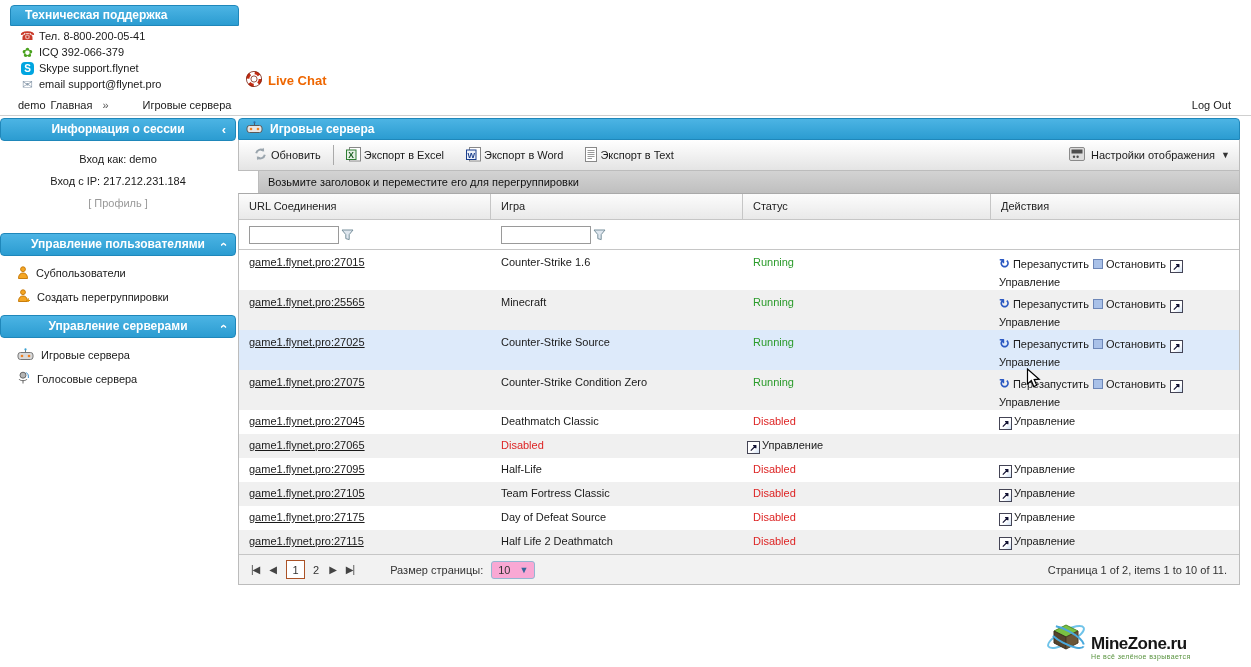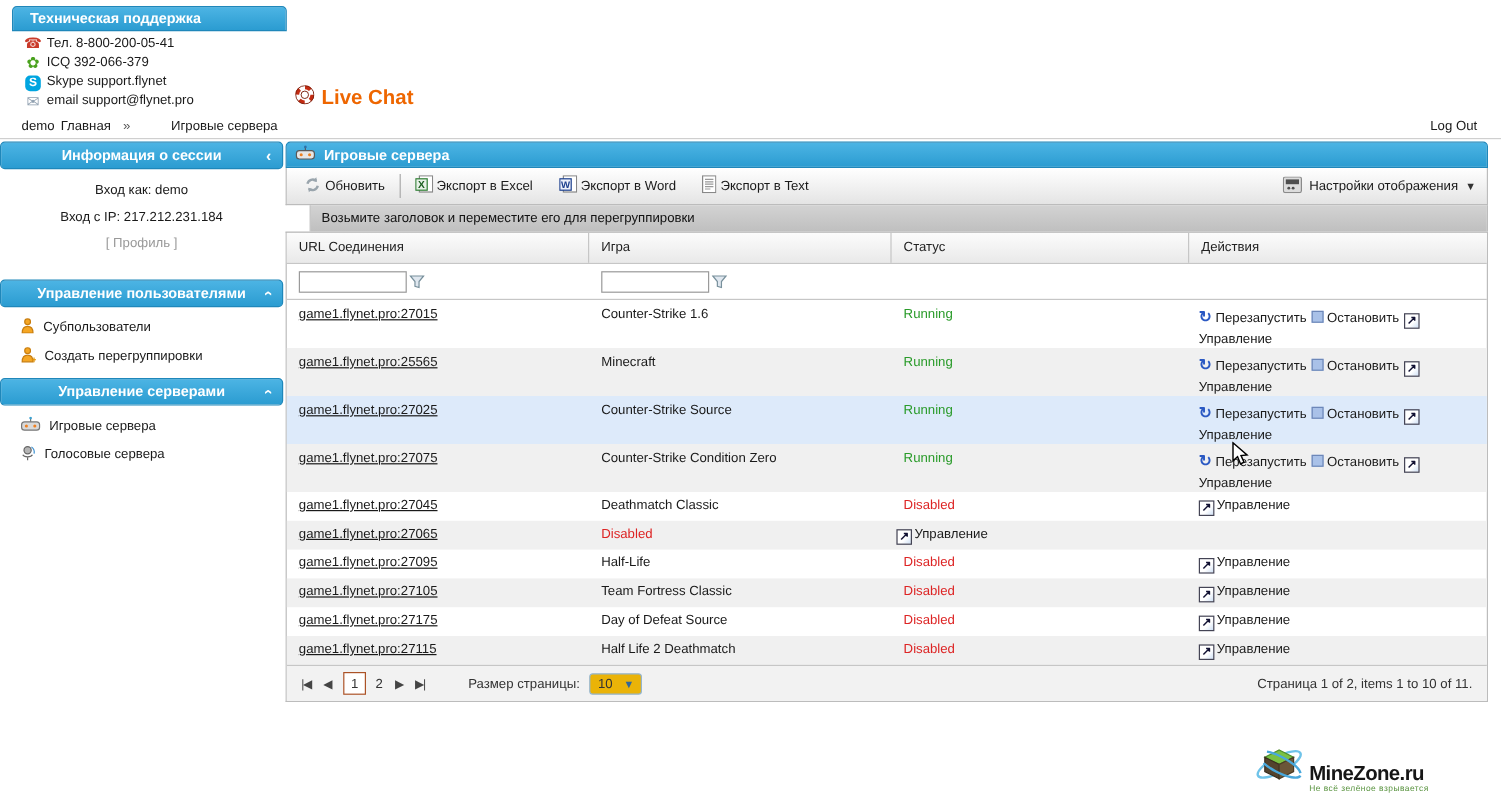--- a/index.html
+++ b/index.html
@@ -13,21 +13,21 @@
     color:#fff; font-weight:bold; font-size:12px; line-height:19px; padding-left:14px; }
   .contact-list { position:absolute; left:20px; top:28px; }
   .contact-line { height:16px; display:flex; align-items:center; gap:4px; }
   .cicon { width:15px; display:inline-block; text-align:center; font-size:12px; }
   .phone { color:#c93a2a; }
   .icq { color:#4aa21e; font-size:13px; }
   .skypebox { display:inline-block; width:13px; height:13px; background:#00a5e0; border-radius:4px;
     color:#fff; font-weight:bold; font-size:10px; line-height:13px; text-align:center; }
   .envelope { color:#90a0b0; font-size:13px; }
   .live-chat { position:absolute; left:246px; top:71px; display:flex; align-items:center; gap:6px;
-    color:#ee6600; font-weight:bold; font-size:17px; cursor:pointer; }
+    color:#ee6600; font-weight:bold; font-size:13px; cursor:pointer; }
 
   
   .crumb-bar { position:absolute; left:0; top:96px; width:1251px; height:20px;
     border-bottom:1px solid #cfcfcf; line-height:19px; }
   .crumb-bar .inner { padding-left:18px; }
   .crumb-user { margin-right:5px; }
   .crumb-sep { margin:0 34px 0 10px; color:#555; }
   .logout { position:absolute; right:20px; top:0; cursor:pointer; }
 
   
@@ -94,21 +94,21 @@
 
   
   .pager { display:flex; align-items:center; height:30px; background:#f2f2f2; border-top:1px solid #c6c6c6;
     padding:0 12px; color:#333; }
   .pg-nav { font-size:10px; color:#444; cursor:pointer; margin-right:10px; letter-spacing:-1px; }
   .pg-current { width:19px; height:19px; border:1px solid #ab5226; background:#fff; text-align:center;
     line-height:18px; margin-right:8px; cursor:default; }
   .pg-num { margin-right:10px; cursor:pointer; }
   .pg-size-label { margin-left:26px; margin-right:8px; }
   .size-select { display:flex; align-items:center; gap:9px; border:1px solid #94b6d2; border-radius:3px;
-    background:#eab308; padding:2px 6px; cursor:pointer; color:#333; }
+    background:#f9a8d4; padding:2px 6px; cursor:pointer; color:#333; }
   .size-select .caret { color:#336699; }
   .pg-summary { margin-left:auto; }
 
   
   .minezone { position:absolute; left:1044px; top:616px; display:flex; align-items:flex-end; gap:3px; cursor:pointer; }
   .mz-text { display:flex; flex-direction:column; line-height:1; }
   .mz-name { font-weight:bold; font-size:17px; color:#161616; letter-spacing:-0.5px; }
   .mz-tag { font-size:7px; color:#57923d; margin-top:1px; letter-spacing:0.4px; }
 
   .cursor { position:absolute; left:1026px; top:368px; pointer-events:none; }

